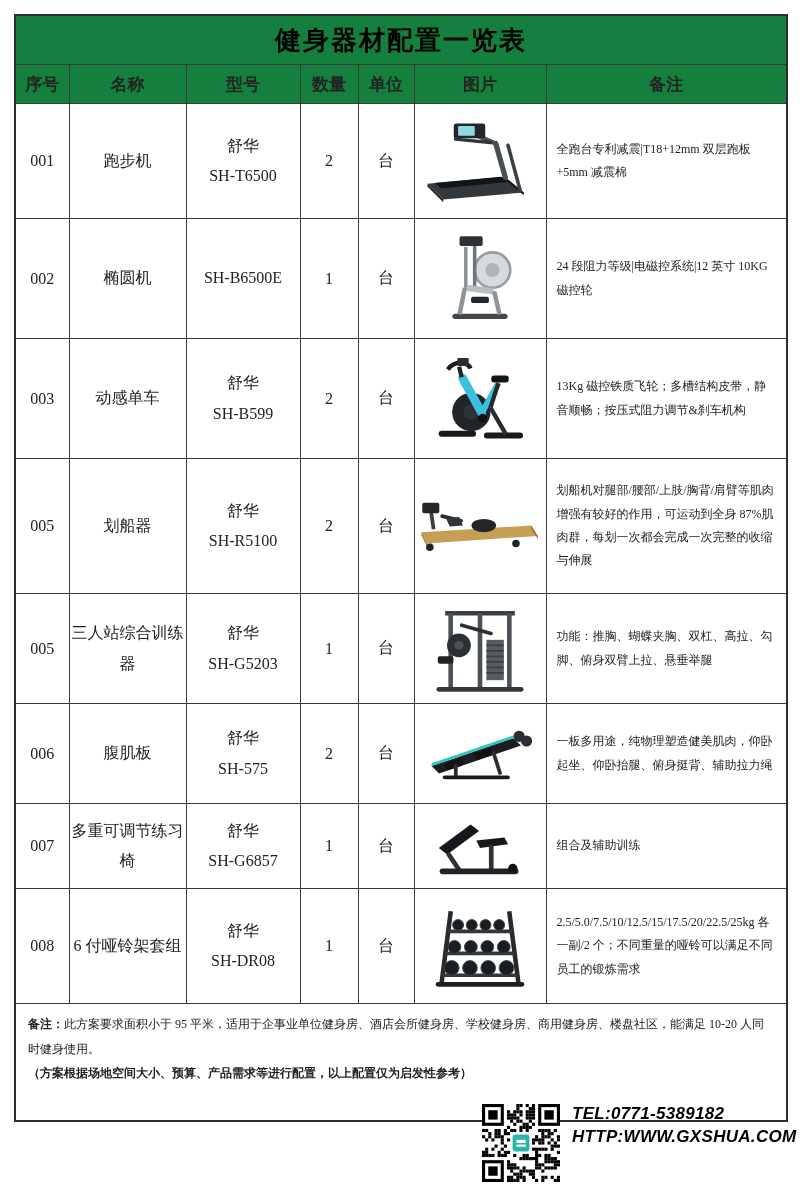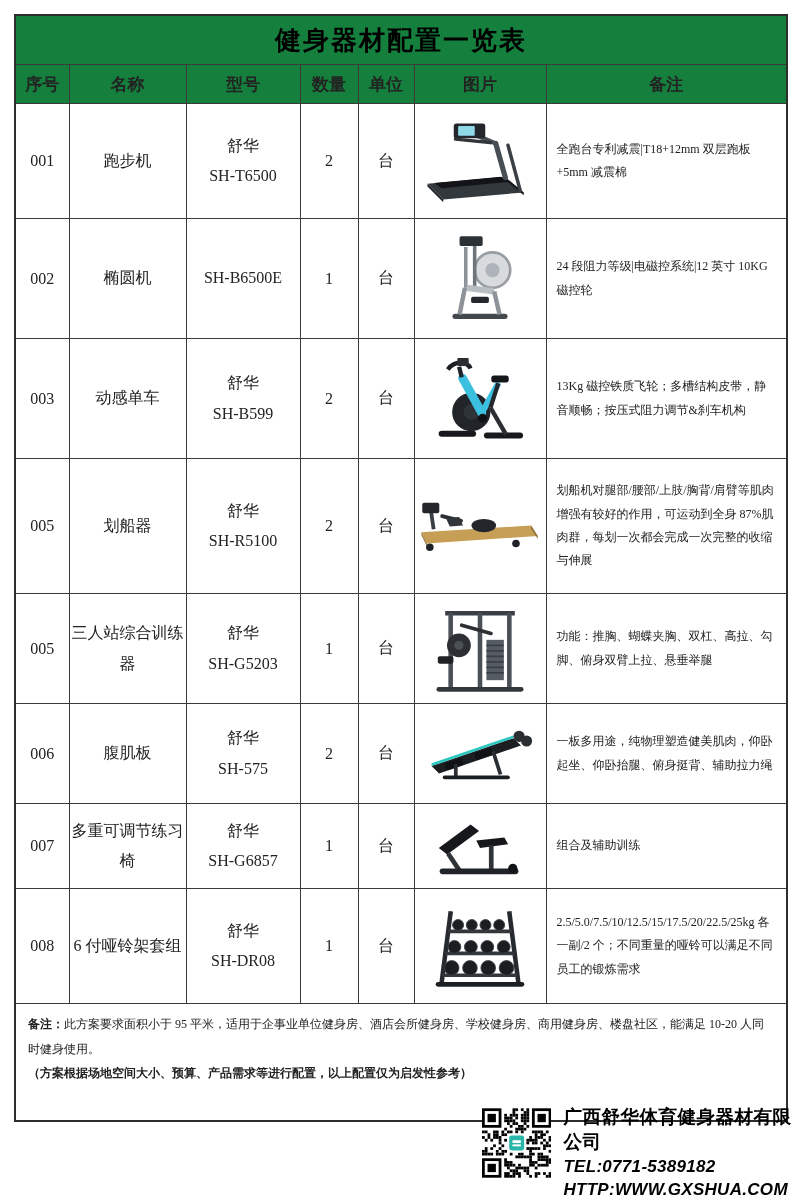--- a/index.html
+++ b/index.html
@@ -500,17 +500,16 @@
       <rect x="19" y="1" width="5" height="5" fill="#fff"></rect>
       <rect x="20" y="2" width="3" height="3" fill="#000"></rect>
       <rect x="0" y="18" width="7" height="7" fill="#000"></rect>
       <rect x="1" y="19" width="5" height="5" fill="#fff"></rect>
       <rect x="2" y="20" width="3" height="3" fill="#000"></rect>
       <rect x="9.5" y="9.5" width="6" height="6" rx="1.2" fill="#29b6a8" stroke="#fff" stroke-width="0.6"></rect>
       <rect x="11" y="11.5" width="3" height="1" fill="#fff"></rect>
       <rect x="11" y="13" width="3" height="0.7" fill="#fff"></rect>
     </svg>
   <div class="lines">
-    <div class="name">广西舒华体育健身器材有限公司</div>
     <div class="tel">TEL:0771-5389182</div>
     <div class="web">HTTP:WWW.GXSHUA.COM</div>
   </div>
 </div>
 
 </body></html>

